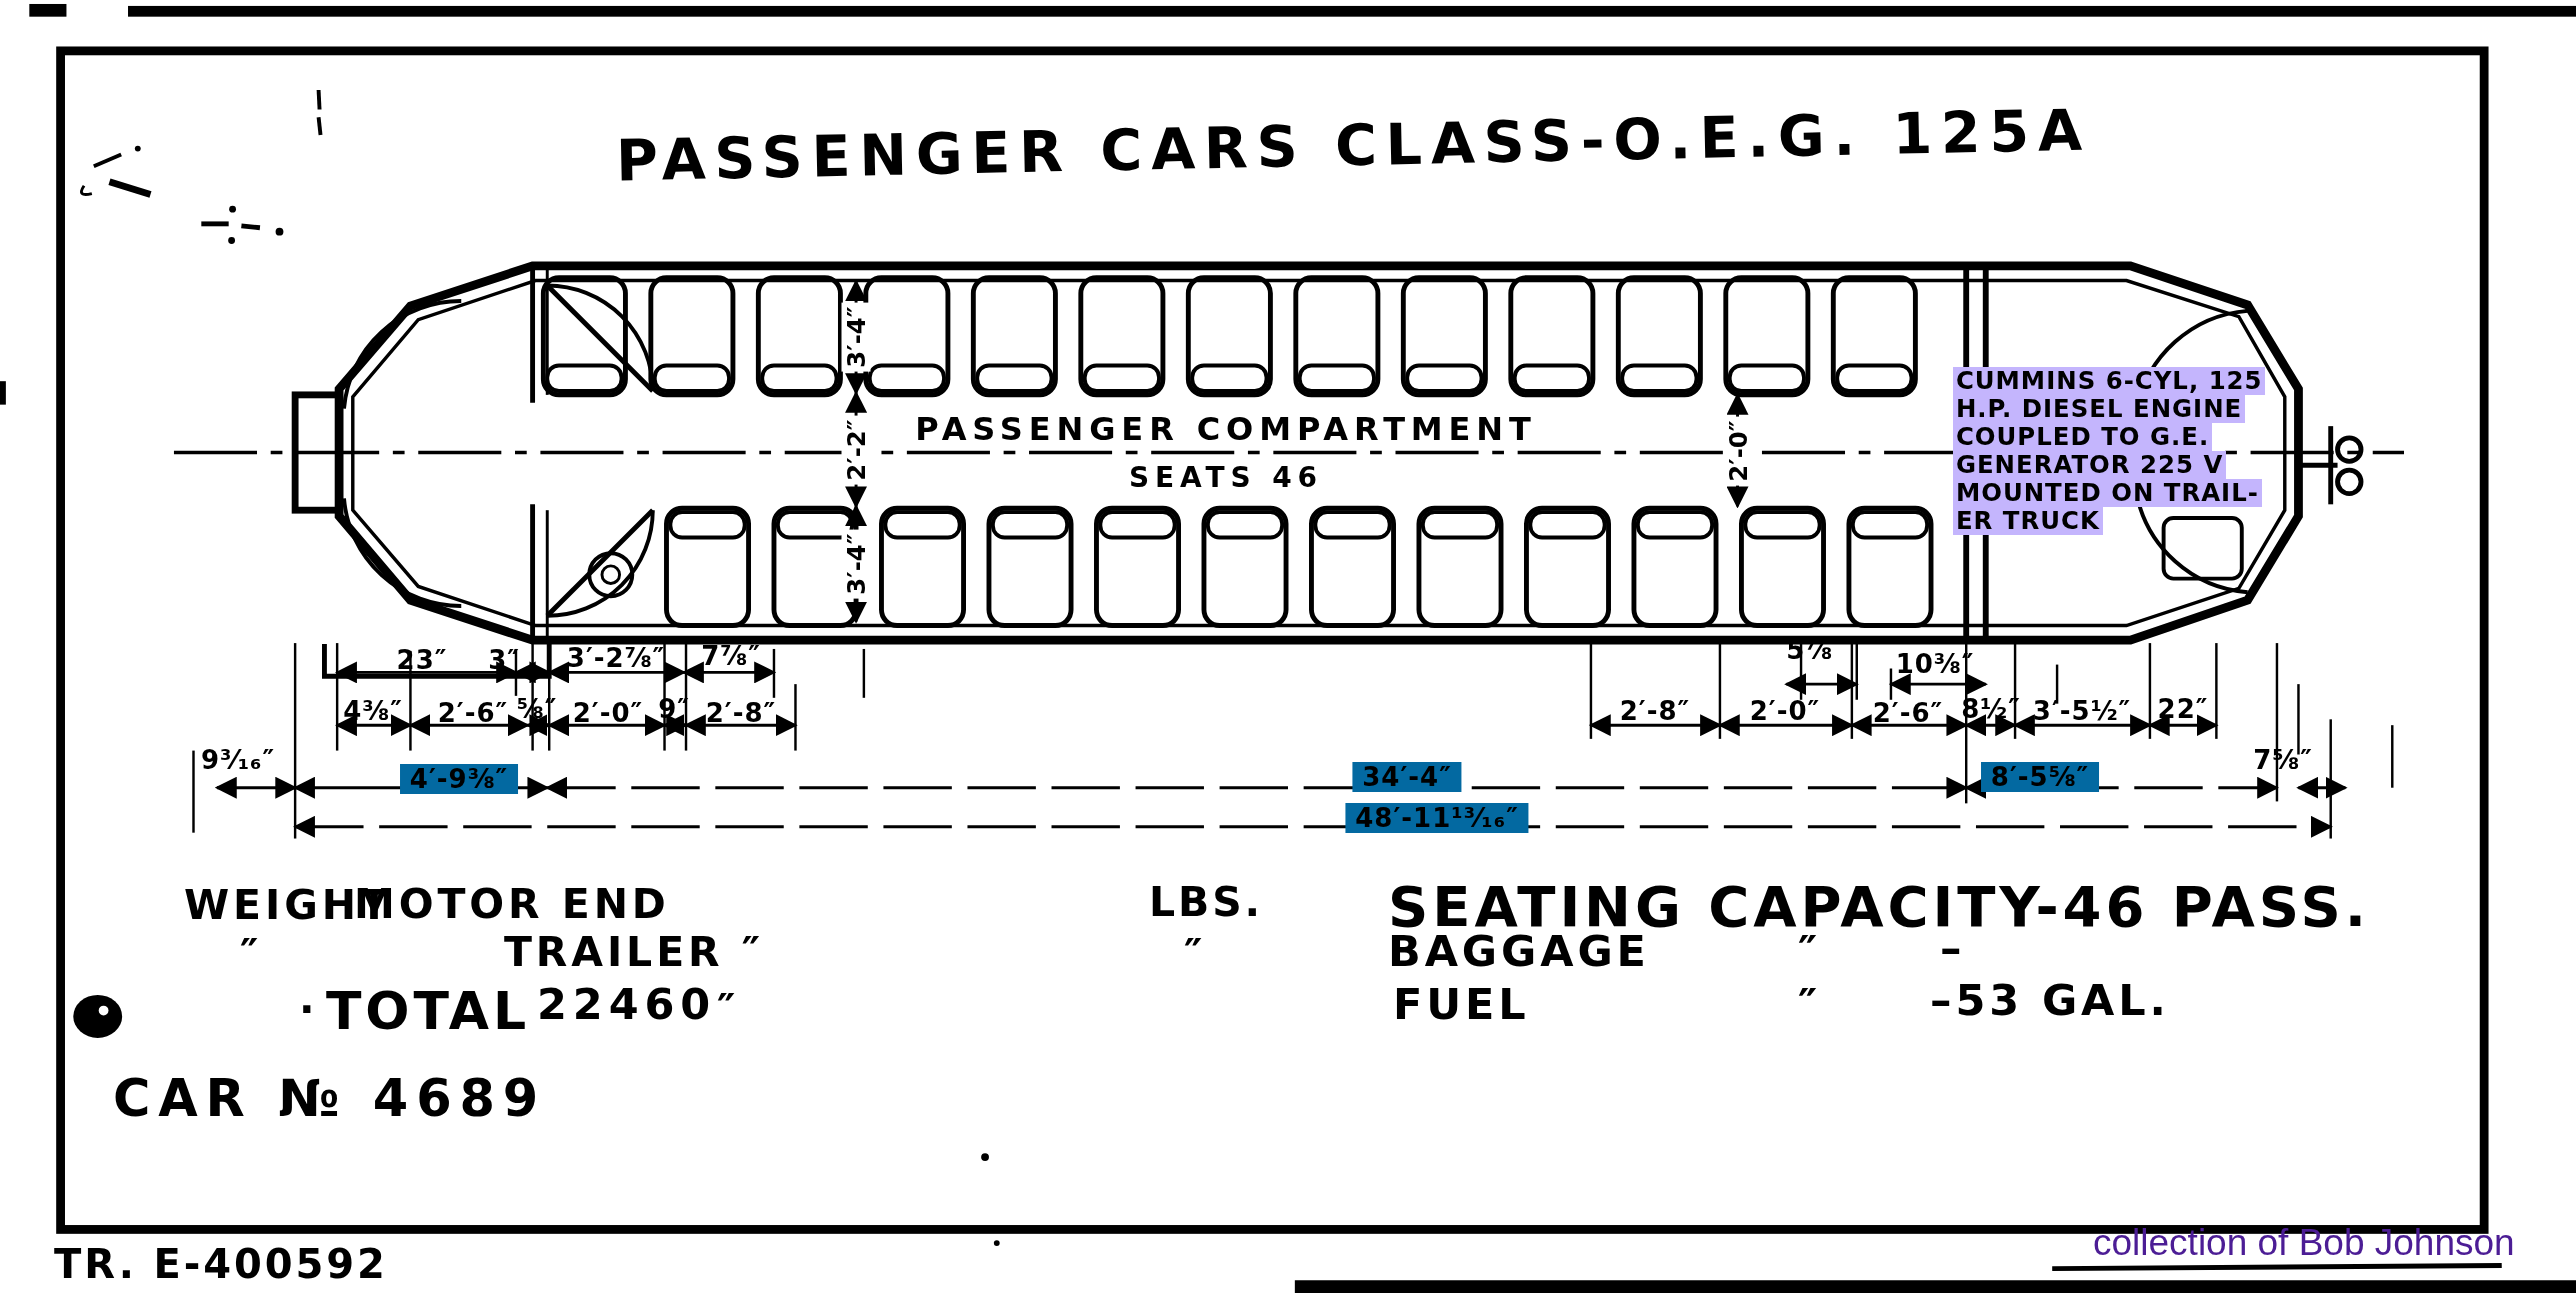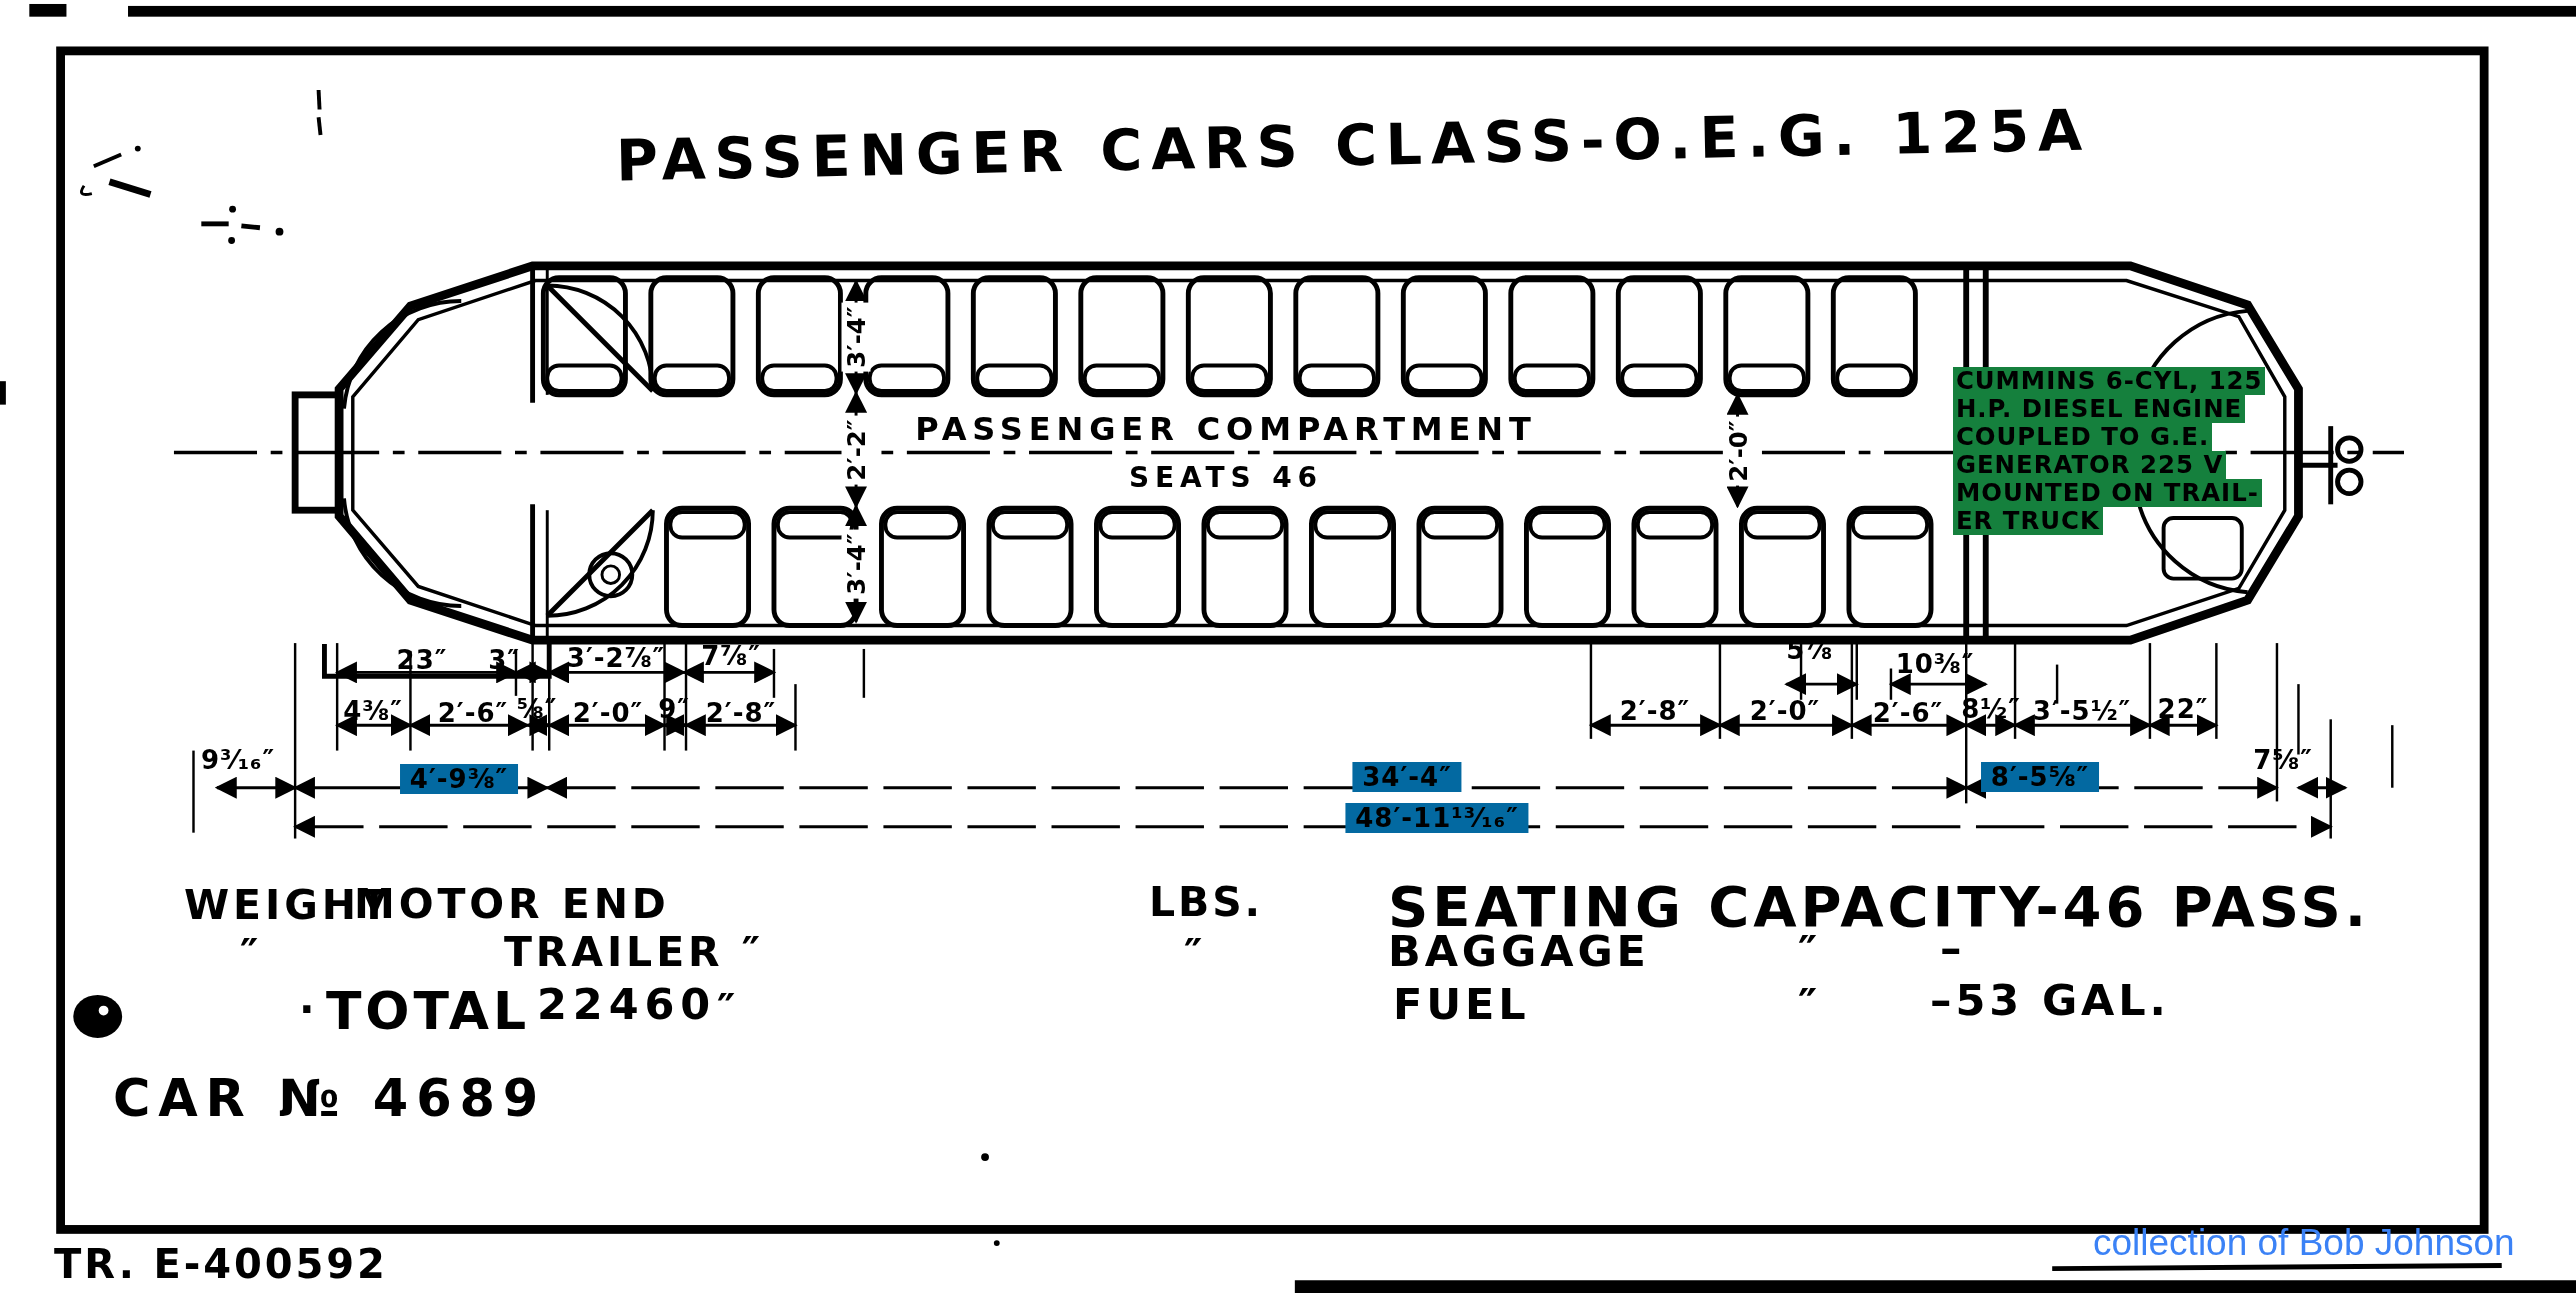--- a/index.html
+++ b/index.html
@@ -5,21 +5,21 @@
   html,body{margin:0;padding:0;background:#fff;}
   #stage{position:relative;width:2576px;height:1294px;background:#fff;overflow:hidden;
          font-family:"DejaVu Sans",sans-serif;color:#000;}
   svg{position:absolute;left:0;top:0;}
   .lab{position:absolute;white-space:pre;color:#000;font-family:"DejaVu Sans",sans-serif;font-weight:700;}
   .dimlab{position:absolute;transform:translateX(-50%);font:700 26px "DejaVu Sans",sans-serif;
           letter-spacing:1px;white-space:nowrap;color:#000;}
   .dimlab.inline{background:#0369a1;padding:0 9.8px;}
   .rotlab{position:absolute;transform:translate(-50%,-50%) rotate(-90deg);
           font:700 24.4px "DejaVu Sans",sans-serif;background:#fff;padding:0 3.9px;white-space:nowrap;color:#000;}
-  .engine-note span{display:block;width:max-content;background:#15803d;padding:0 2.9px;
+  .engine-note span{display:block;width:max-content;background:#c4b5fd;padding:0 2.9px;
           font:700 24.4px/28px "DejaVu Sans",sans-serif;letter-spacing:1px;}
   .credit{font-family:"Liberation Sans",sans-serif;font-weight:400;}
 </style>
 </head>
 <body>
 
 <div id="stage">
 
   <svg id="plan" width="2576" height="1294" viewBox="0 0 2636 1324">
     <defs>
@@ -218,21 +218,21 @@
   <div class="lab" style="left:299px;top:985px;font-size:41px;">·</div>
   <div class="lab" style="left:326px;top:981px;font-size:52px;letter-spacing:3.9px;">TOTAL</div>
   <div class="lab" style="left:537px;top:979px;font-size:43px;letter-spacing:5.9px;">22460</div>
   <div class="lab" style="left:717px;top:985px;font-size:41px;">″</div>
   <div class="lab" style="left:1393px;top:979px;font-size:43px;letter-spacing:3.9px;">FUEL</div>
   <div class="lab" style="left:1798px;top:979px;font-size:43px;">″</div>
   <div class="lab" style="left:1930px;top:975px;font-size:43px;letter-spacing:3.9px;">–53 GAL.</div>
 
   <div class="lab" style="left:113px;top:1069px;font-size:51px;letter-spacing:7.8px;">CAR № 4689</div>
   <div class="lab" style="left:54px;top:1241px;font-size:40px;letter-spacing:2.9px;">TR. E-400592</div>
-  <div class="lab credit" style="left:2093px;top:1222px;font-size:37px;font-weight:400;color:#3b82f6;">collection of Bob Johnson</div>
+  <div class="lab credit" style="left:2093px;top:1222px;font-size:37px;font-weight:400;color:#4c1d95;">collection of Bob Johnson</div>
 
 <div class="dimlab" style="left: 422px; top: 645px;">23″</div>
     <div class="dimlab" style="left: 504px; top: 645px;">3″</div>
     <div class="dimlab" style="left: 616px; top: 643px;">3′-2⅞″</div>
     <div class="dimlab" style="left: 731px; top: 641px;">7⅞″</div>
     <div class="dimlab" style="left: 1816px; top: 635px;">5⅞″</div>
     <div class="dimlab" style="left: 1935px; top: 649px;">10⅜″</div>
     <div class="dimlab" style="left: 373px; top: 696px;">4⅜″</div>
     <div class="dimlab" style="left: 473px; top: 698px;">2′-6″</div>
     <div class="dimlab" style="left: 537px; top: 694px;">⅝″</div>

